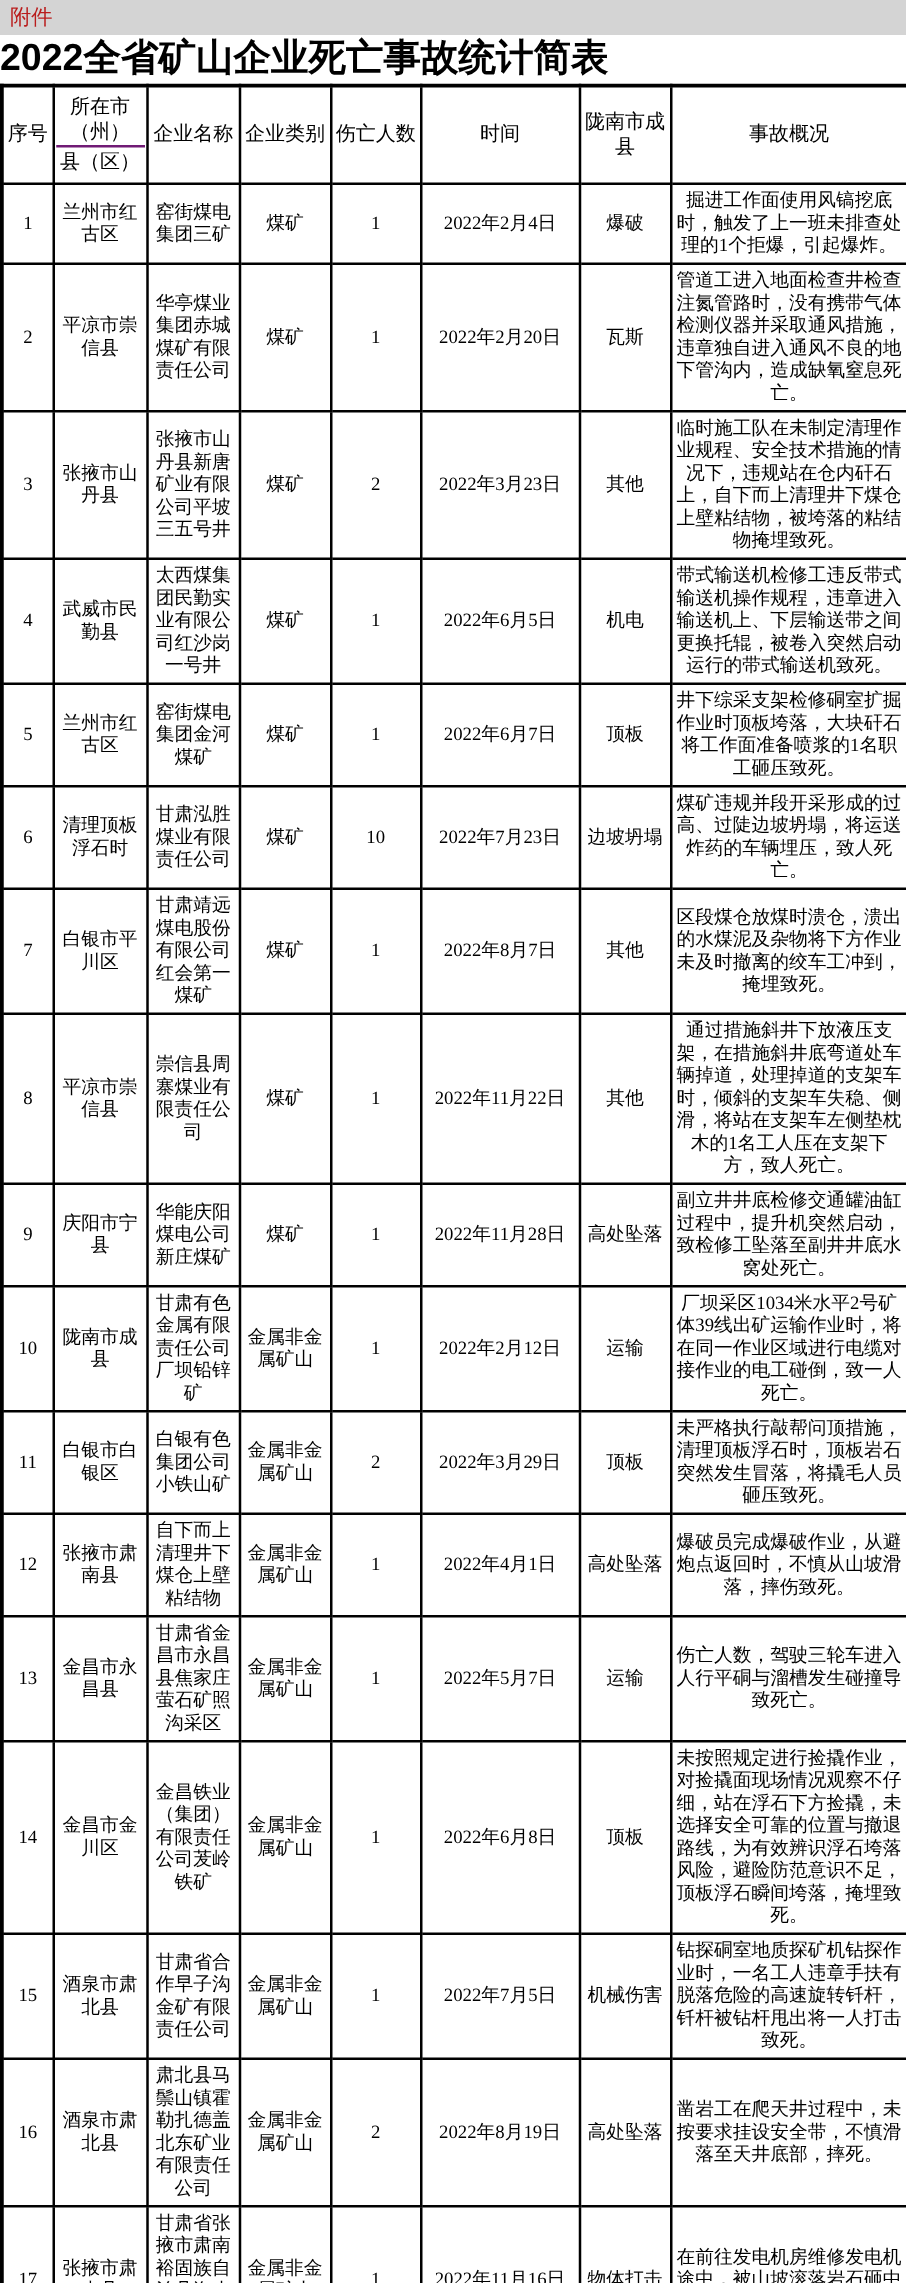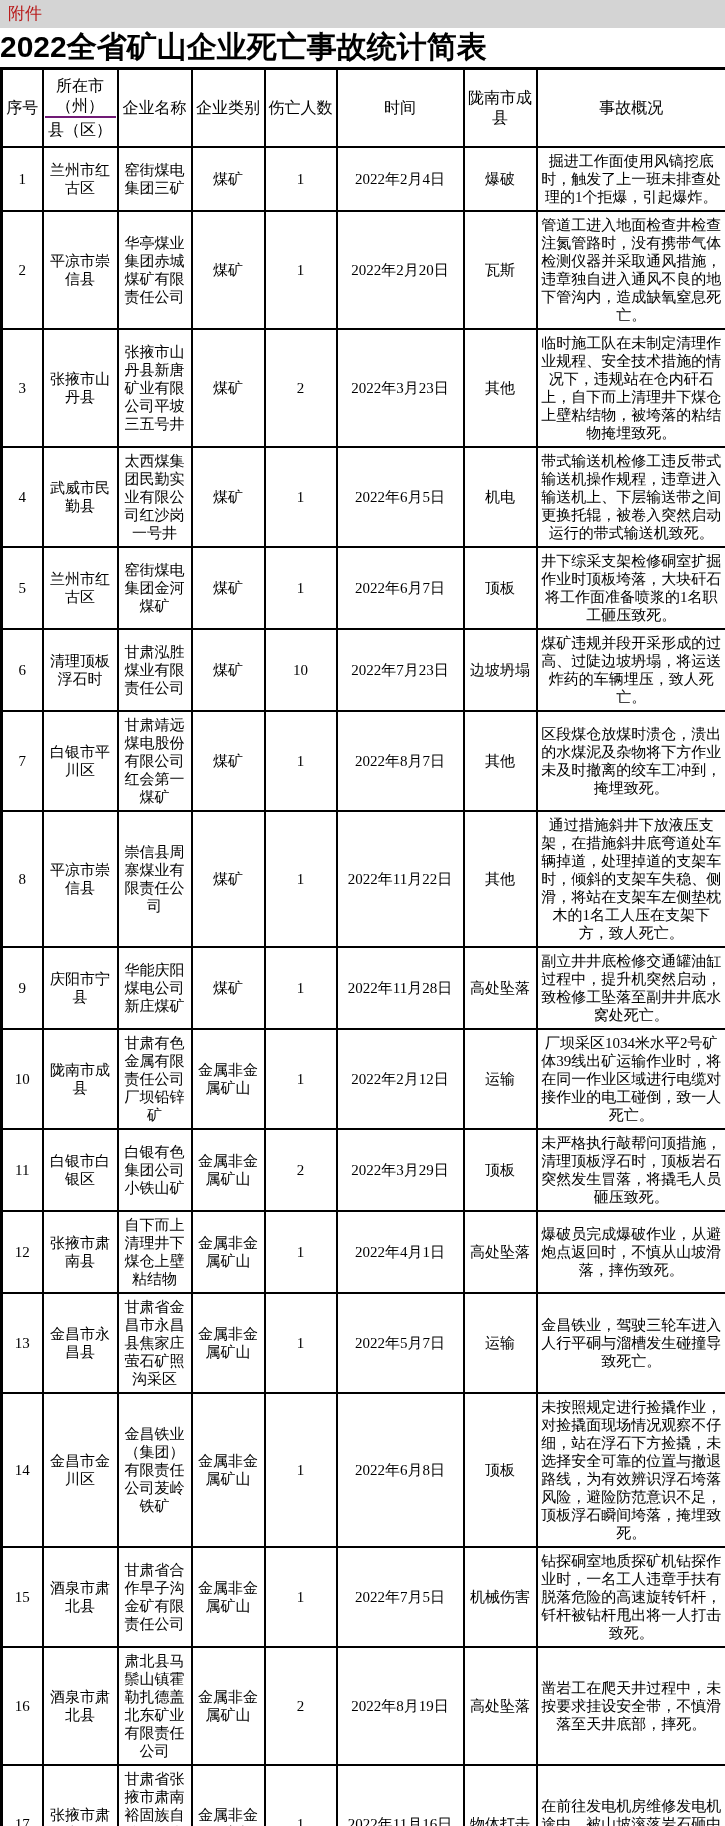--- a/index.html
+++ b/index.html
@@ -245,21 +245,21 @@
     </tr>
 
     <tr>
       <td>13</td>
       <td>金昌市永昌县</td>
       <td>甘肃省金昌市永昌县焦家庄萤石矿照沟采区</td>
       <td>金属非金属矿山</td>
       <td>1</td>
       <td class="date-cell">2022年5月7日</td>
       <td>运输</td>
-      <td class="summary-cell">金昌铁业，驾驶三轮车进入人行平硐与溜槽发生碰撞导致死亡。</td>
+      <td class="summary-cell">伤亡人数，驾驶三轮车进入人行平硐与溜槽发生碰撞导致死亡。</td>
     </tr>
 
     <tr>
       <td>14</td>
       <td>金昌市金川区</td>
       <td>金昌铁业（集团）有限责任公司茇岭铁矿</td>
       <td>金属非金属矿山</td>
       <td>1</td>
       <td class="date-cell">2022年6月8日</td>
       <td>顶板</td>

